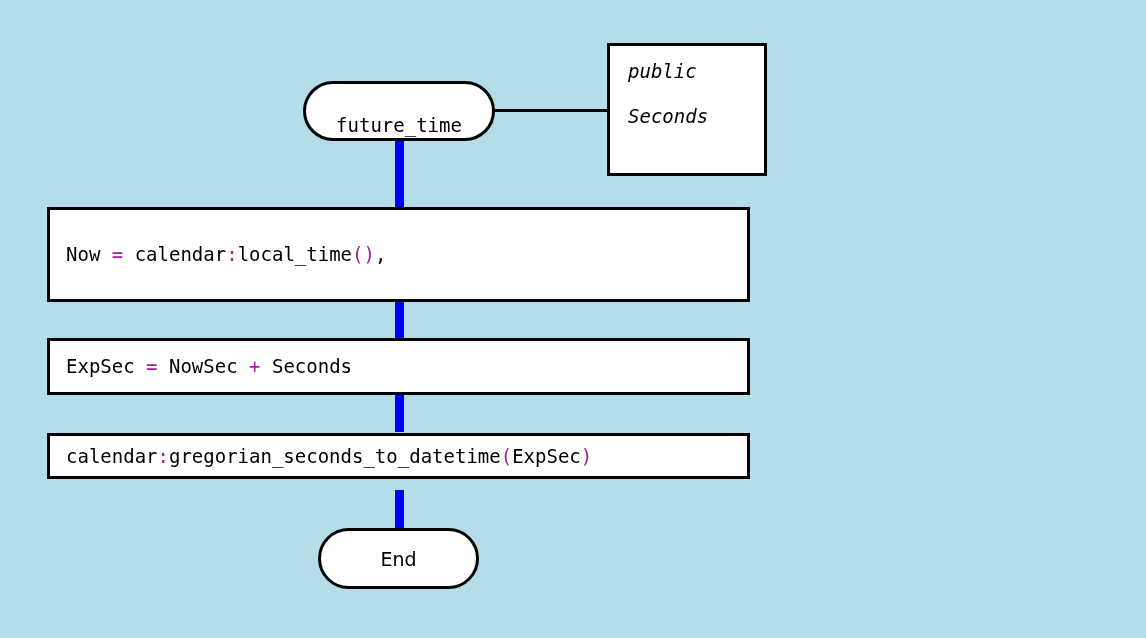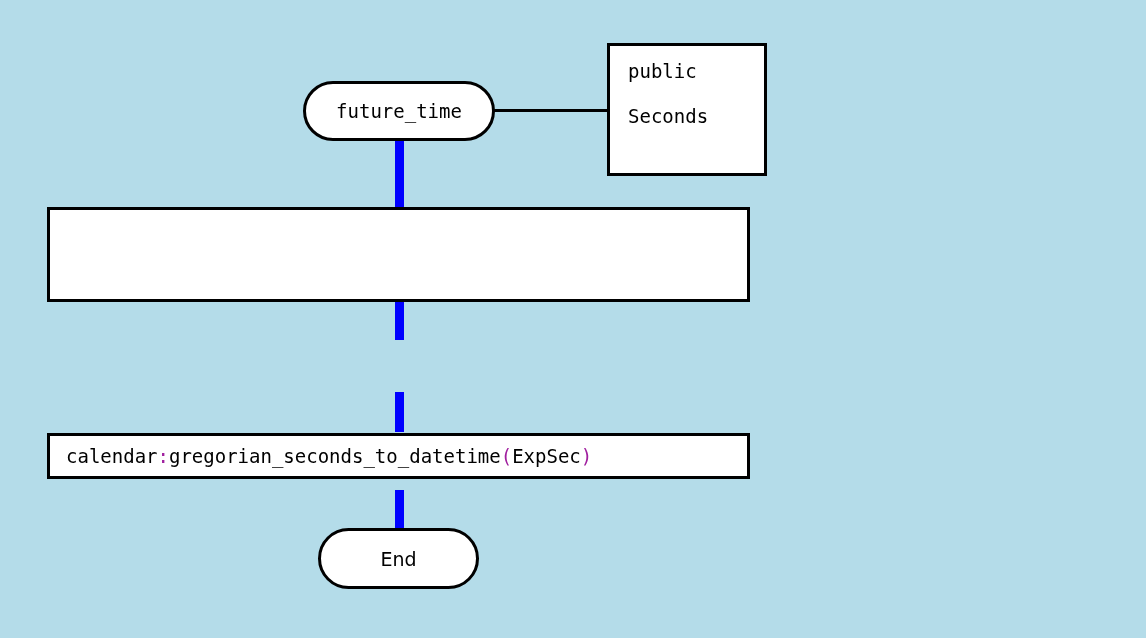--- a/index.html
+++ b/index.html
@@ -44,20 +44,21 @@
   .stadium {
     border-radius: 999px;
     justify-content: center;
   }
   .process {
     justify-content: flex-start;
   }
   .annotation {
     display: block;
     padding: 14px 0 12px 18px;
+    font-style: italic;
   }
 
   
   .mono {
     font-family: "DejaVu Sans Mono", "Liberation Mono", monospace;
     font-size: 19px;
     color: #000000;
     white-space: pre;
     line-height: 25px;
   }
@@ -88,34 +89,40 @@
 
 <div id="canvas">
 
   <div class="edge-v" style="left:395px; top:138px; height:72px;"></div>
   <div class="edge-v" style="left:395px; top:300px; height:40px;"></div>
   <div class="edge-v" style="left:395px; top:392px; height:40px;"></div>
   <div class="edge-v" style="left:395px; top:490px; height:40px;"></div>
 
   <div class="edge-h" style="left:492px; top:109px; width:116px;"></div>
 
-  <div class="node stadium" style="left:303px; top:81px; width:192px; height:60px;">
+  <div class="node stadium" style="left:303px; top:81px; width:192px; height:60px;align-items:flex-end;">
     <span class="mono">future_time</span>
   </div>
 
   <div class="node annotation" style="left:607px; top:43px; width:160px; height:133px;">
     <div class="anno-line">public</div>
     <div class="anno-line">Seconds</div>
   </div>
 
   <div class="node process" style="left:47px; top:207px; width:703px; height:95px;">
     <div class="code">
+      <div class="code-line mono"><span>Now </span><span class="op">=</span><span> calendar</span><span class="op">:</span><span>local_time</span><span class="op">()</span><span class="punct">,</span></div>
     </div>
   </div>
 
+  <div class="node process" style="left:47px; top:338px; width:703px; height:57px;">
+    <div class="code">
+      <div class="code-line mono"><span>ExpSec </span><span class="op">=</span><span> NowSec </span><span class="op">+</span><span> Seconds</span></div>
+    </div>
+  </div>
 
   <div class="node process" style="left:47px; top:433px; width:703px; height:46px;">
     <div class="code">
       <div class="code-line mono"><span>calendar</span><span class="op">:</span><span>gregorian_seconds_to_datetime</span><span class="op">(</span><span>ExpSec</span><span class="op">)</span></div>
     </div>
   </div>
 
   <div class="node stadium" style="left:318px; top:528px; width:161px; height:61px;">
     <span class="sans">End</span>
   </div>

